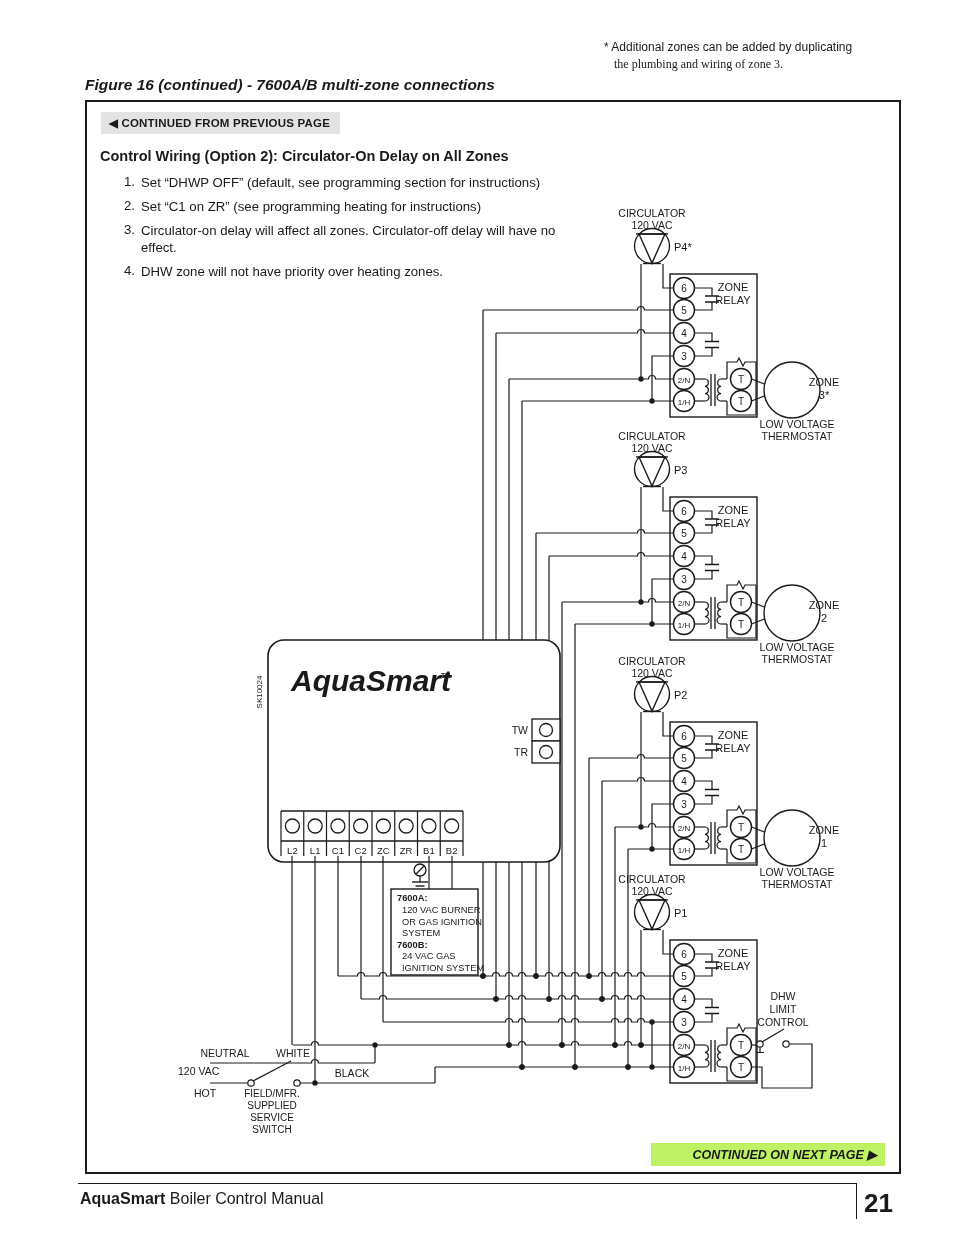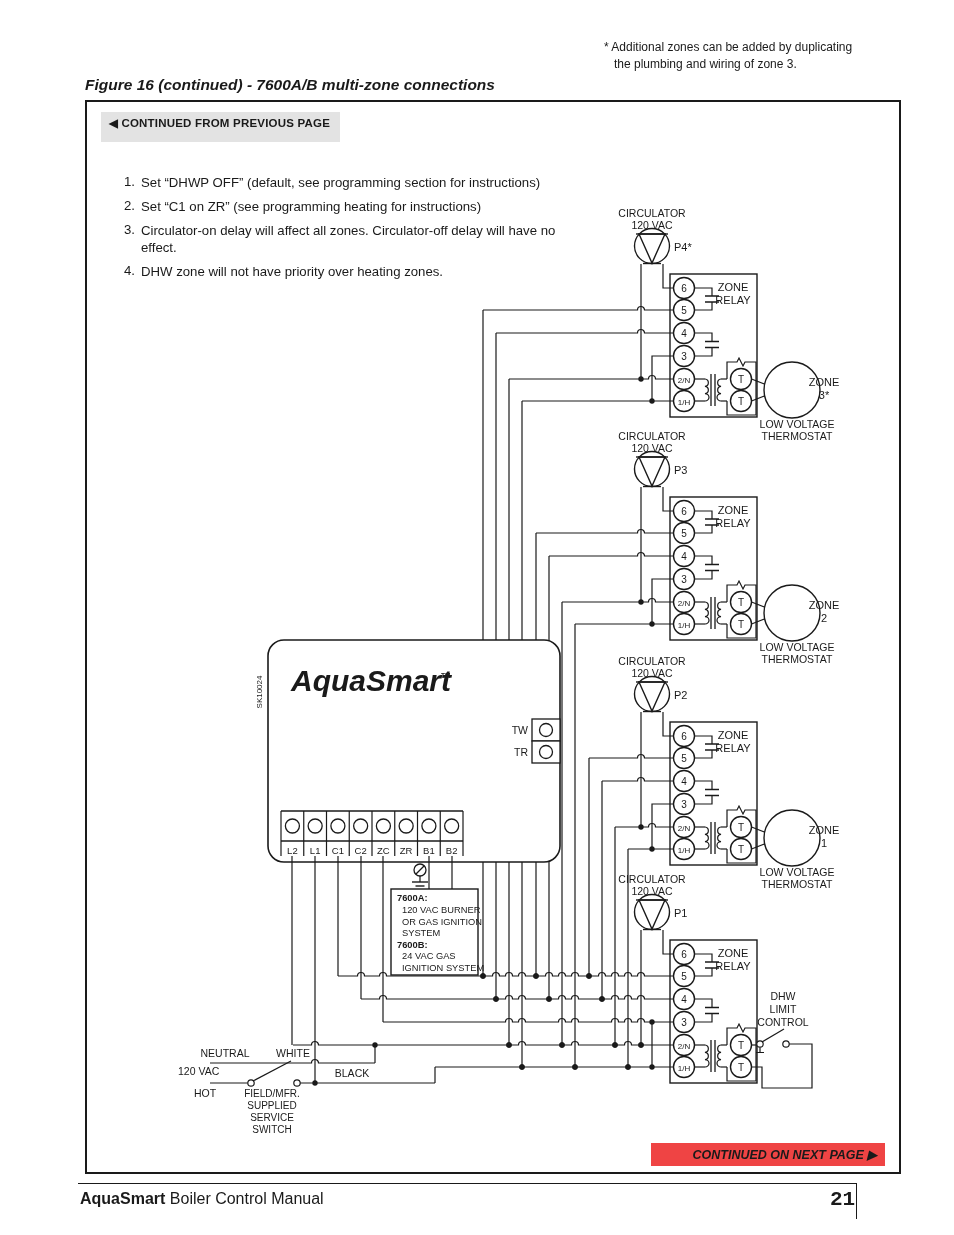--- a/index.html
+++ b/index.html
@@ -1,55 +1,56 @@
 <!DOCTYPE html>
 <html><head>
 <meta charset="utf-8">
 <style>
   html,body{margin:0;padding:0;background:#fff;}
   .page{position:relative;width:954px;height:1235px;background:#fff;overflow:hidden;
         font-family:"Liberation Sans",sans-serif;color:#1a1a1a;}
   .fig-title{position:absolute;left:85px;top:45px;width:470px;
              font-size:15.5px;font-weight:bold;font-style:italic;line-height:19px;margin-top:30px;}
   .footnote{position:absolute;left:604px;top:39px;width:300px;font-size:12px;line-height:17px;}
-  .footnote .l2{padding-left:10px;}
+  .footnote .l2{padding-left:10px;font-family:Liberation Serif, serif;}
   .diagram-box{position:absolute;left:85px;top:100px;width:812px;height:1070px;
                border:2px solid #1a1a1a;}
-  .chip-prev{position:absolute;left:14px;top:10px;background:#e3e3e3;padding:4px 10px 12px 8px;
+  .chip-prev{position:absolute;left:14px;top:10px;background:#e3e3e3;padding:4px 10px 4px 8px;
              font-size:11.5px;font-weight:bold;letter-spacing:.2px;}
-  .chip-next{position:absolute;right:14px;top:1041px;background:#ef4444;width:218px;padding:4px 8px;
+  .chip-next{position:absolute;right:14px;top:1041px;background:#bef264;width:218px;padding:4px 8px;
              font-size:12.5px;font-weight:bold;font-style:italic;text-align:right;}
   .section-title{position:absolute;left:13px;top:46px;font-size:14.5px;font-weight:bold;}
   .instructions{position:absolute;left:28px;top:72px;width:470px;font-size:13.2px;}
   .instr{display:flex;margin-bottom:7px;}
   .instr .num{width:20px;flex:none;text-align:right;margin-right:6px;}
   .instr .txt{width:444px;line-height:17px;}
   svg{position:absolute;left:0;top:0;}
   .footer-rule{position:absolute;left:78px;top:1183px;width:778px;height:0;border-top:1.6px solid #1a1a1a;}
   .footer-vline{position:absolute;left:856px;top:1183px;width:0;height:36px;border-left:1.6px solid #1a1a1a;}
   .footer-text{position:absolute;left:80px;top:1190px;font-size:16px;}
   .footer-text .brand{font-weight:bold;}
-  .page-num{position:absolute;left:830px;top:1188px;width:80px;font-size:21px;font-weight:bold;font-family:Liberation Mono, monospace;}
+  .page-num{position:absolute;left:864px;top:1188px;width:80px;font-size:26px;font-weight:bold;}
 </style>
 </head>
 <body>
 
 <div class="page">
 
   <div class="fig-title">
     <div>Figure 16 (continued) - 7600A/B multi-zone connections</div>
   </div>
 
   <div class="footnote">
     <div class="l1">* Additional zones can be added by duplicating</div>
     <div class="l2">the plumbing and wiring of zone 3.</div>
   </div>
 
   <div class="diagram-box">
     <div class="chip-prev">◀ CONTINUED FROM PREVIOUS PAGE</div>
+    <div class="section-title">Control Wiring (Option 2): Circulator-On Delay on All Zones</div>
     <div class="instructions">
       <div class="instr">
         <span class="num">1.</span>
         <span class="txt">Set “DHWP OFF” (default, see programming section for instructions)</span>
       </div>
       <div class="instr">
         <span class="num">2.</span>
         <span class="txt">Set “C1 on ZR” (see programming heating for instructions)</span>
       </div>
       <div class="instr">

